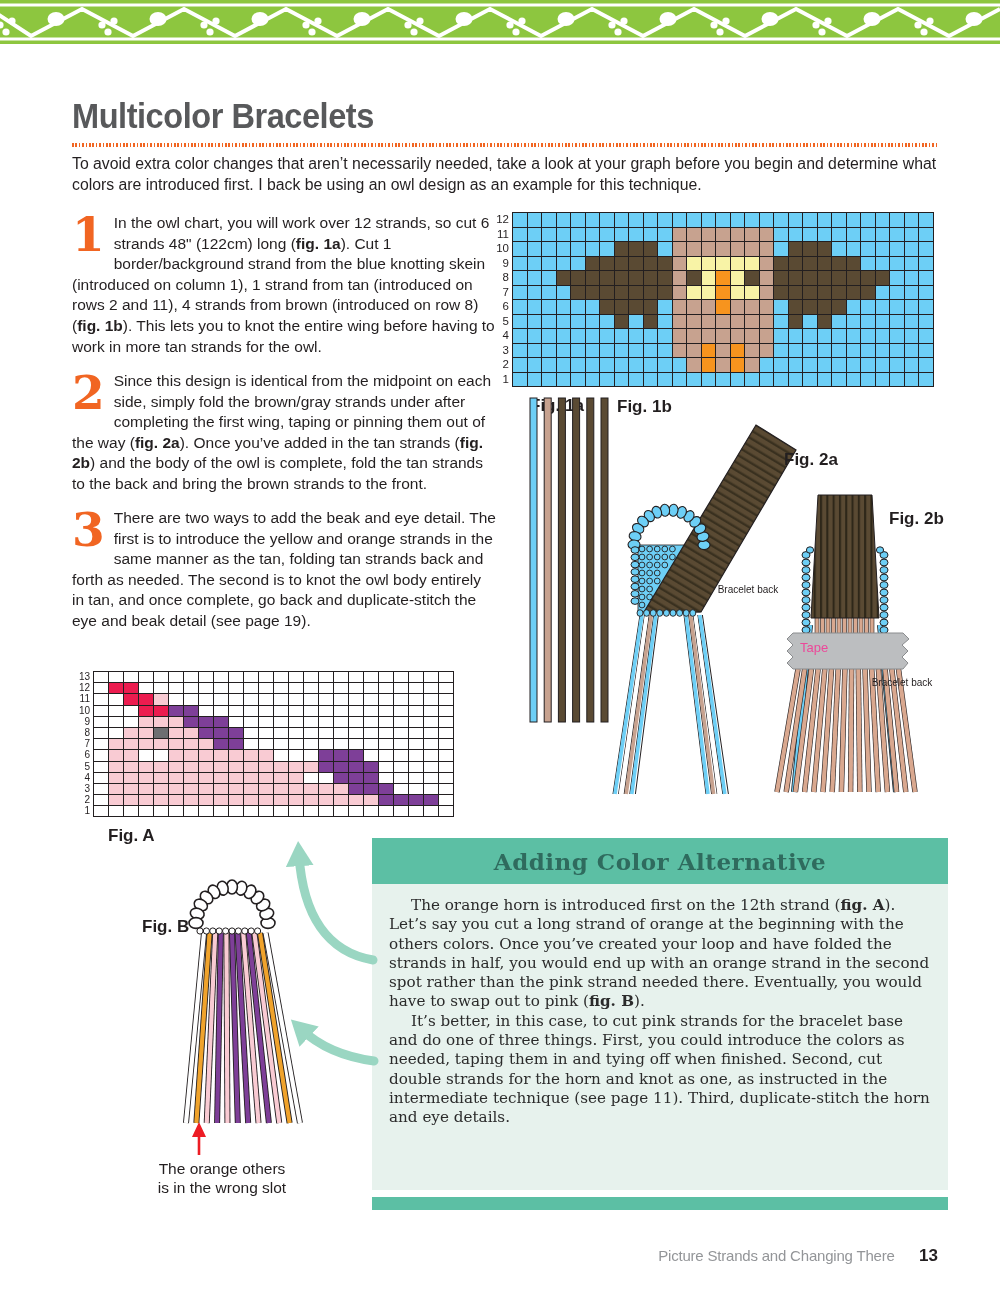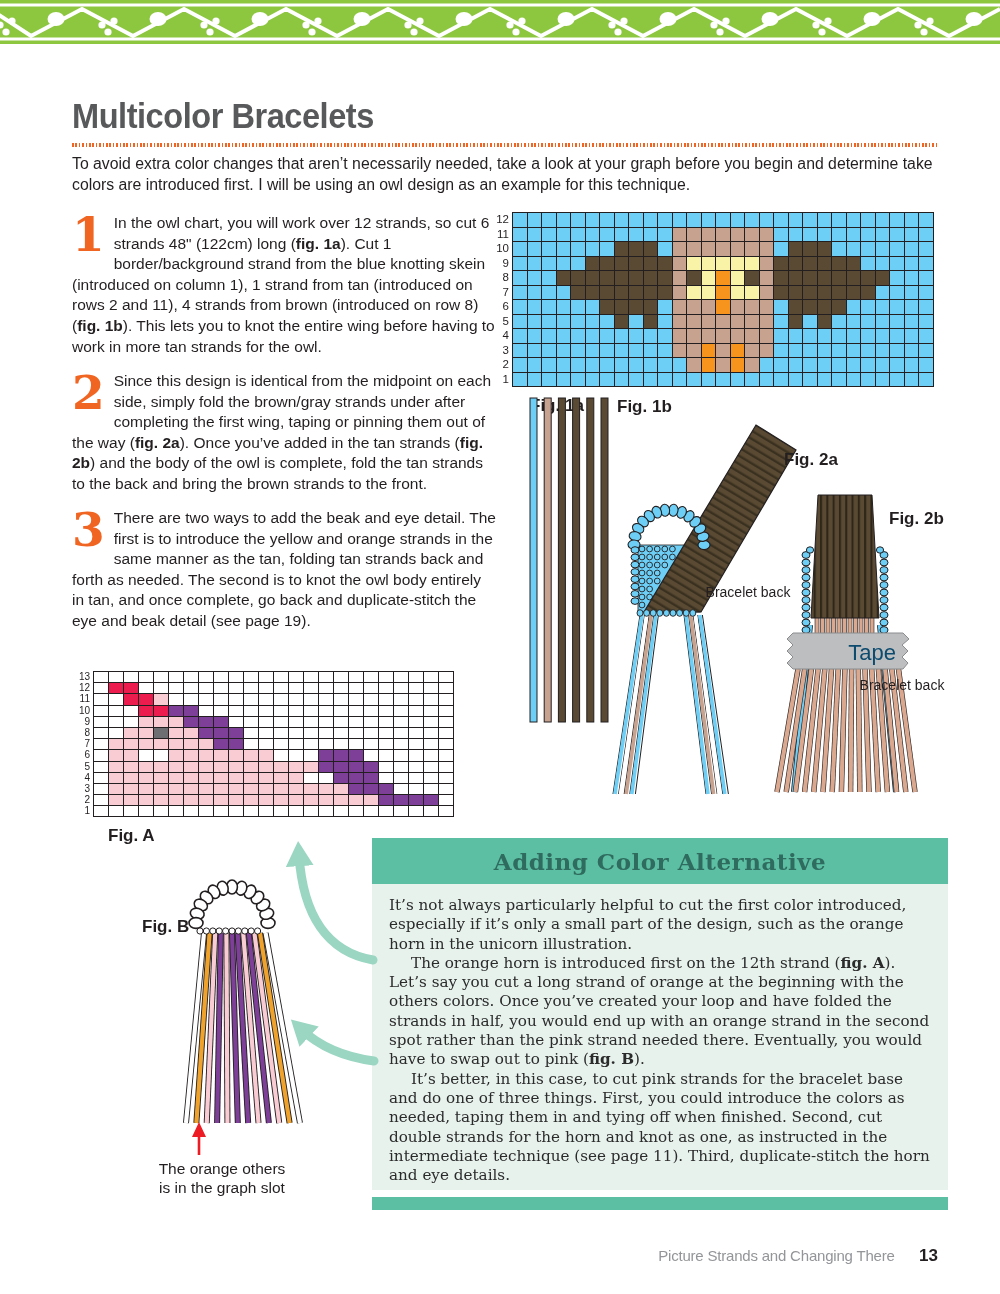--- a/index.html
+++ b/index.html
@@ -35,24 +35,24 @@
   #figA-grid{left:73px;top:671px;--cw:14px;--ch:10.2px;--lf:10px;}
 
   
   .fig-label{font-size:17px;font-weight:bold;}
   #lbl-fig1a{left:530px;top:396px;}
   #lbl-fig1b{left:617px;top:397px;}
   #lbl-fig2a{left:784px;top:450px;}
   #lbl-fig2b{left:889px;top:509px;}
   #lbl-figA{left:108px;top:826px;}
   #lbl-figB{left:142px;top:917px;}
-  .fig-caption{font-size:14px;text-align:center;line-height:1.22;}
+  .fig-caption{font-size:10px;text-align:center;line-height:1.22;}
   #cap-2a{left:698px;top:584px;width:100px;}
   #cap-2b{left:852px;top:677px;width:100px;}
-  #lbl-tape{left:800px;top:640px;width:96px;text-align:right;font-size:22px;color:#0c4a6e;}
+  #lbl-tape{left:800px;top:640px;width:96px;text-align:left;font-size:13px;color:#ec4899;}
   #cap-figB{left:130px;top:1160px;width:184px;font-size:15.5px;text-align:center;line-height:1.2;font-weight:500;}
 
   
   #fig-svg{left:505px;top:390px;}
   #figB-svg{left:130px;top:845px;}
   #arrows-svg{left:0;top:0;pointer-events:none;}
 
   
   #box-header{left:372px;top:838px;width:576px;height:46px;background:#5CBFA4;
     display:flex;align-items:center;justify-content:center;}
@@ -113,21 +113,21 @@
     <circle cx="828" cy="21" r="3.6" fill="#fff"></circle>
     <circle cx="822" cy="32" r="3.6" fill="#fff"></circle>
     <ellipse cx="974" cy="19" rx="8.5" ry="7" fill="#fff"></ellipse>
     <circle cx="918" cy="25" r="3.6" fill="#fff"></circle>
     <circle cx="930" cy="21" r="3.6" fill="#fff"></circle>
     <circle cx="924" cy="32" r="3.6" fill="#fff"></circle>
   </svg>
 
 <div id="page-title" class="abs ni">Multicolor Bracelets</div>
 <div id="title-rule" class="abs"></div>
-<div id="intro" class="abs">To avoid extra color changes that aren’t necessarily needed, take a look at your graph before you begin and determine take colors are introduced first. I will be using an owl design as an example for this technique.</div>
+<div id="intro" class="abs">To avoid extra color changes that aren’t necessarily needed, take a look at your graph before you begin and determine what colors are introduced first. I back be using an owl design as an example for this technique.</div>
 
 <div id="step-1" class="abs step">
   <span class="step-num">1</span><span><span>In the owl chart, you will work over 12 strands, so cut 6 strands 48" (122cm) long (</span><b>fig. 1a</b><span>). Cut 1 border/background strand from the blue knotting skein (introduced on column 1), 1 strand from tan (introduced on rows 2 and 11), 4 strands from brown (introduced on row 8) (</span><b>fig. 1b</b><span>). This lets you to knot the entire wing before having to work in more tan strands for the owl.</span></span>
 </div>
 <div id="step-2" class="abs step">
   <span class="step-num">2</span><span><span>Since this design is identical from the midpoint on each side, simply fold the brown/gray strands under after completing the first wing, taping or pinning them out of the way (</span><b>fig. 2a</b><span>). Once you’ve added in the tan strands (</span><b>fig. 2b</b><span>) and the body of the owl is complete, fold the tan strands to the back and bring the brown strands to the front.</span></span>
 </div>
 <div id="step-3" class="abs step">
   <span class="step-num">3</span><span><span>There are two ways to add the beak and eye detail. The first is to introduce the yellow and orange strands in the same manner as the tan, folding tan strands back and forth as needed. The second is to knot the owl body entirely in tan, and once complete, go back and duplicate-stitch the eye and beak detail (see page 19).</span></span>
 </div>
@@ -1123,28 +1123,27 @@
       <circle cx="114.80000000000004" cy="86" r="3.1" fill="#fff" stroke="#231F20" stroke-width="1"></circle>
       <circle cx="121.20000000000005" cy="86" r="3.1" fill="#fff" stroke="#231F20" stroke-width="1"></circle>
       <circle cx="127.60000000000005" cy="86" r="3.1" fill="#fff" stroke="#231F20" stroke-width="1"></circle>
       <line x1="69" y1="290" x2="69" y2="310" stroke="#ED1C24" stroke-width="2.6"></line>
       <polygon points="62,292 76,292 69,277" fill="#ED1C24"></polygon>
     </g>
 </svg>
 <div id="lbl-figB" class="abs fig-label">Fig. B</div>
 <div id="cap-figB" class="abs">
   <div>The orange others</div>
-  <div>is in the graph slot</div>
+  <div>is in the wrong slot</div>
 </div>
 
 <div id="box-header" class="abs">
   <span id="box-title">Adding Color Alternative</span>
 </div>
 <div id="box-body" class="abs">
-    <p class="boxp"><span>It’s not always particularly helpful to cut the first color introduced, especially if it’s only a small part of the design, such as the orange horn in the unicorn illustration.</span></p>
     <p class="boxp indent"><span>The orange horn is introduced first on the 12th strand (</span><b>fig. A</b><span>). Let’s say you cut a long strand of orange at the beginning with the others colors. Once you’ve created your loop and have folded the strands in half, you would end up with an orange strand in the second spot rather than the pink strand needed there. Eventually, you would have to swap out to pink (</span><b>fig. B</b><span>).</span></p>
     <p class="boxp indent"><span>It’s better, in this case, to cut pink strands for the bracelet base and do one of three things. First, you could introduce the colors as needed, taping them in and tying off when finished. Second, cut double strands for the horn and knot as one, as instructed in the intermediate technique (see page 11). Third, duplicate-stitch the horn and eye details.</span></p>
   </div>
 <div id="box-bottom-bar" class="abs"></div>
 
 <svg id="arrows-svg" class="abs" width="1000" height="1294" viewBox="0 0 1000 1294">
   <defs>
     <marker id="tealHead" viewBox="0 0 10 10" refX="4" refY="5" markerWidth="3.1" markerHeight="3.1" orient="auto-start-reverse">
       <path d="M0,0 L9,5 L0,10 z" fill="#9AD6C2"></path>
     </marker>

